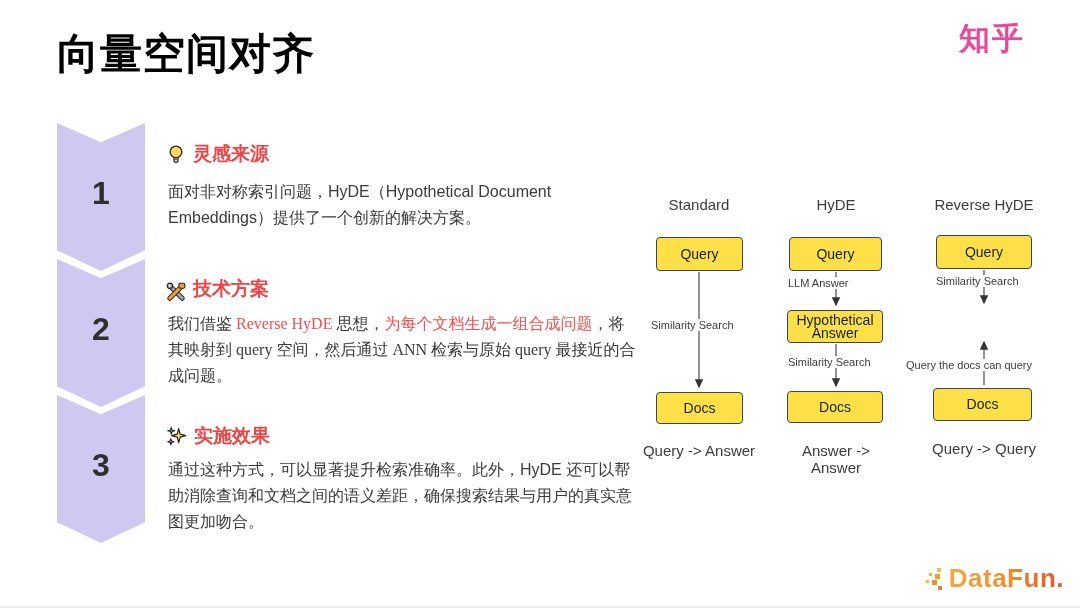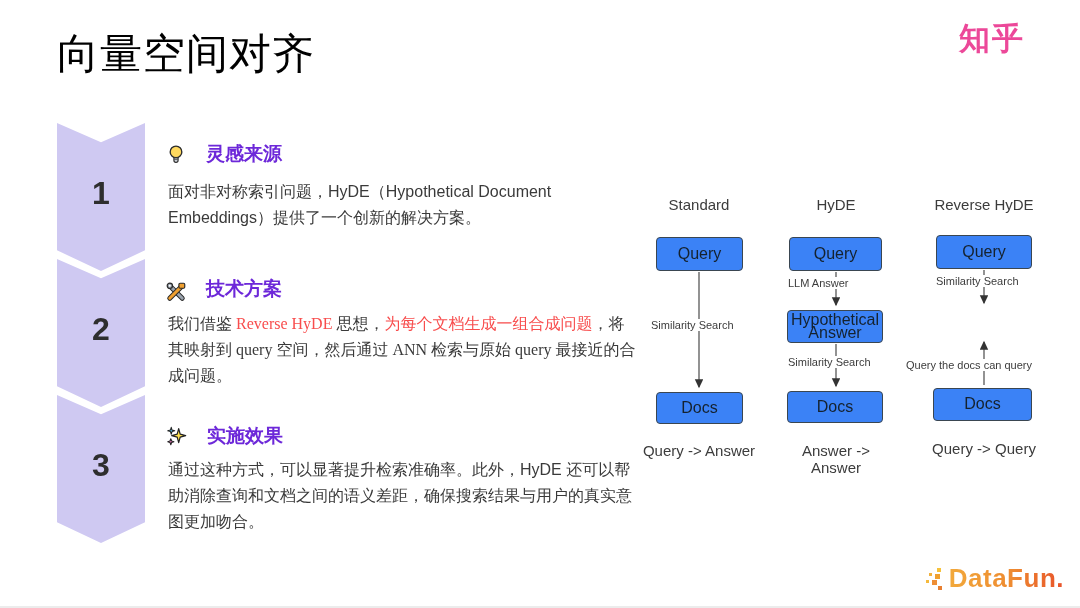--- a/index.html
+++ b/index.html
@@ -1,46 +1,46 @@
 <!DOCTYPE html>
 <html><head>
 <meta charset="utf-8">
 <style>
   * { margin:0; padding:0; box-sizing:border-box; }
   html,body { width:1080px; height:608px; background:#fff; overflow:hidden;
     font-family:"Liberation Sans","DejaVu Sans",sans-serif; }
   .slide { position:relative; width:1080px; height:608px; background:#fff; }
   .slide::after { content:""; position:absolute; left:0; right:0; bottom:0; height:2px; background:#ececec; }
 
-  .title { position:absolute; left:57px; top:26px; font-size:42px; font-weight:400;
+  .title { position:absolute; left:57px; top:26px; font-size:42px; font-weight:700;
     color:#000; letter-spacing:1px; }
   .zhihu { position:absolute; left:948px; top:18px; font-size:31px; font-weight:700;
     color:#ec4899; letter-spacing:2px;margin-left:11px; }
 
   
   .chev { position:absolute; left:57px; width:88px; height:148px; background:#cfc9f2;
     clip-path:polygon(0 0, 50% 13%, 100% 0, 100% 86%, 50% 100%, 0 86%);
     display:flex; align-items:center; justify-content:center; }
   .chev span { font-size:32px; font-weight:700; color:#2e2e2e; transform:translateY(-4px); }
   #chev1 { top:123px; } #chev2 { top:259px; } #chev3 { top:395px; }
 
   
-  .sec-head { position:absolute; left:166px; display:flex; align-items:center; gap:20px;
-    font-size:19px; font-weight:700; color:#6d28d9; }
+  .sec-head { position:absolute; left:166px; display:flex; align-items:center; gap:7px;
+    font-size:19px; font-weight:700; color:#ef4444; }
   .sec-head svg { display:block; }
   .sec-body { position:absolute; left:168px; width:472px; font-size:16px; line-height:26px;
     color:#3a3a3a; line-break:loose; }
   #head1 { top:141px; } #body1 { top:179px; }
   #head2 { top:276px;align-items:flex-end; } #body2 { top:311px;font-family:Liberation Serif, serif; }
   #head3 { top:423px; } #body3 { top:457px; }
   .red { color:#f84d4d; }
 
   
-  .dbox { position:absolute; background:#3b82f6; border:1.5px solid #3a4651; border-radius:4px;
-    color:#15222e; font-size:16px; line-height:12.5px; display:flex; align-items:center;
+  .dbox { position:absolute; background:#fde047; border:1.5px solid #3a4651; border-radius:4px;
+    color:#15222e; font-size:14px; line-height:12.5px; display:flex; align-items:center;
     justify-content:center; text-align:center; padding:2px; }
   .dtext { position:absolute; font-size:15px; color:#3c3c3c; text-align:center; }
   .dlabel { position:absolute; font-size:11px; color:#3c3c3c; text-align:left;
     background:#fff; padding:0 2px; }
   .arrows { position:absolute; left:630px; top:180px; }
 
   
   .datafun { position:absolute; right:16px; bottom:14px; display:flex; align-items:center; gap:3px; }
   .datafun-text { font-size:26px; font-weight:800; letter-spacing:0.5px;
     background:linear-gradient(90deg,#f2a93b 0%,#ee8a30 55%,#e8522a 100%);

